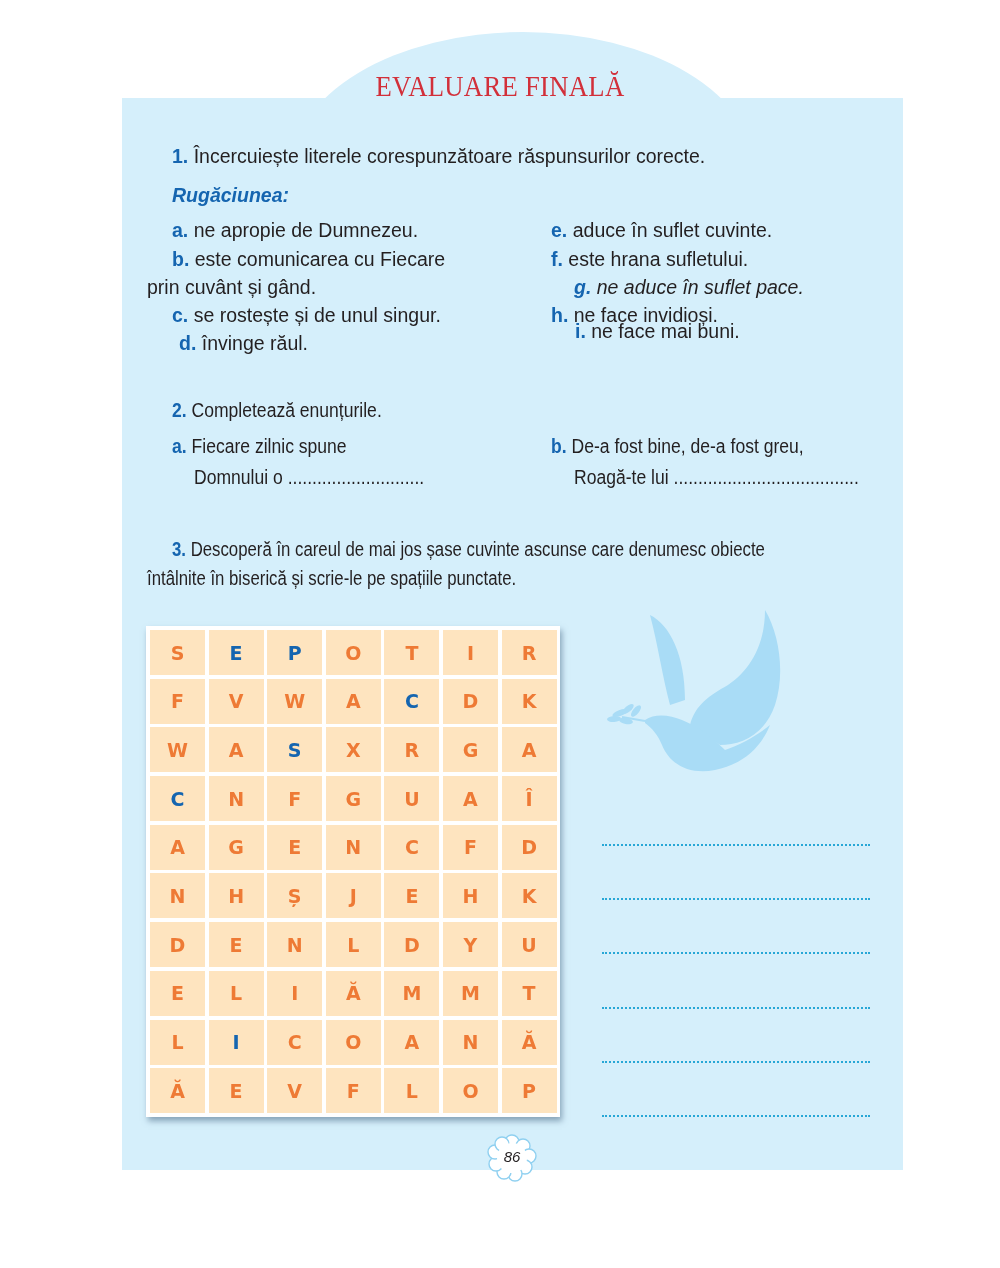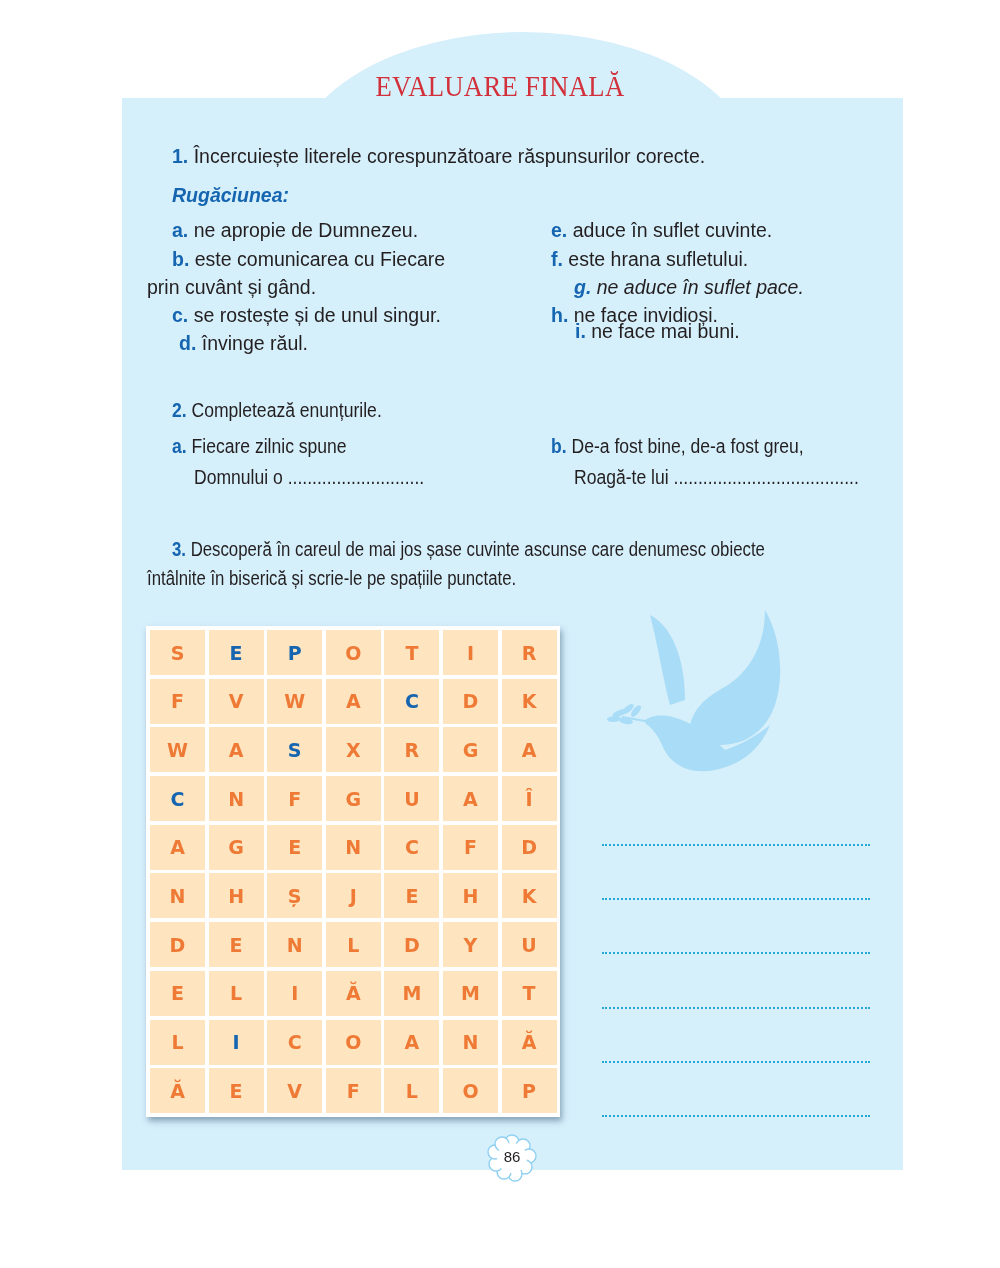--- a/index.html
+++ b/index.html
@@ -21,21 +21,21 @@
       box-shadow: 2px 4px 6px rgba(70,100,130,0.55); }
     .grid { position: absolute; left: 4px; top: 4px; display: grid; grid-template-columns: repeat(7, 55px); grid-auto-rows: 45px; gap: 3.7px 3.6px; }
     .cell { background: #fee4bf; display: flex; align-items: center; justify-content: center;
       font-weight: bold; font-size: 19px; color: #ee7a35; font-family: "DejaVu Sans", sans-serif; }
     .cell.hl { color: #1565b0; }
 
     .dove { position: absolute; left: 600px; top: 605px; width: 210px; height: 180px; }
 
     .line { position: absolute; left: 602px; width: 268px; height: 0; border-top: 2px dotted #27a7d6; }
 
-    .page-num { position: absolute; left: 487px; top: 1134px; width: 50px; height: 48px; }
+    .page-num { position: absolute; left: 487px; top: 1134px; width: 50px; height: 48px; font-style: italic; }
     .page-num span { position: absolute; left: 0; top: 14px; width: 50px; text-align: center; font-size: 15px; color: #231f20; }
   </style>
 </head>
 <body>
 
 <div class="arch"></div>
 <div class="panel"></div>
 
 <div class="title">EVALUARE FINALĂ</div>
 

